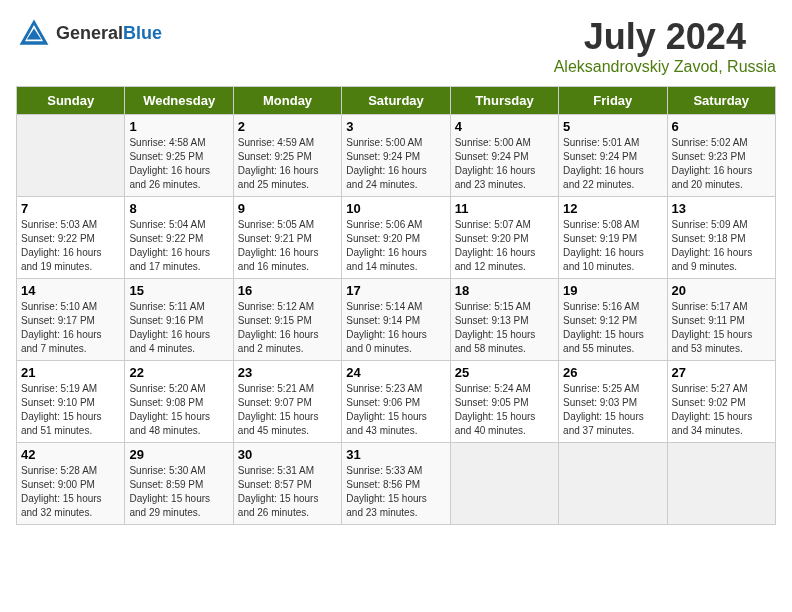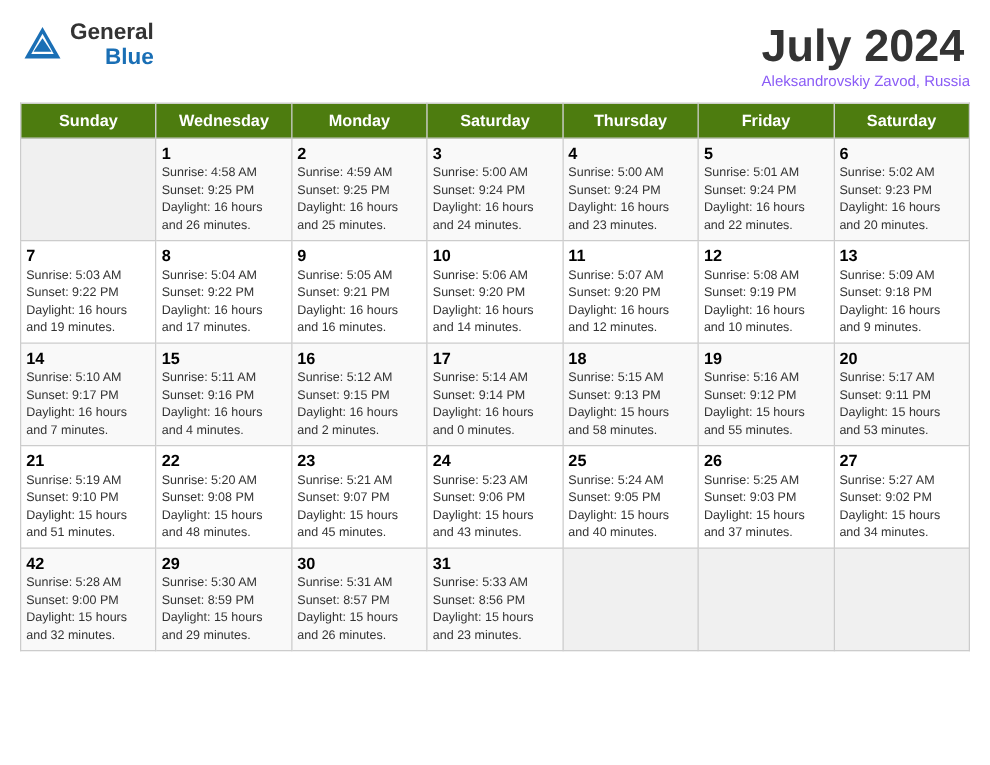--- a/index.html
+++ b/index.html
@@ -16,49 +16,49 @@
       align-items: flex-start;
       margin-bottom: 10px;
     }
     .logo {
       display: flex;
       align-items: center;
       gap: 4px;
     }
     .logo-text {
       display: flex;
-      flex-direction: column;
+      flex-direction: row;
       line-height: 1.1;
     }
     .logo-general {
       font-size: 18px;
       font-weight: bold;
       color: #333;
     }
     .logo-blue {
       font-size: 18px;
       font-weight: bold;
       color: #1a6fb5;
       text-align: right;
     }
     .logo-icon {
       width: 36px;
       height: 36px;
     }
     .title-block {
-      text-align: left;
+      text-align: center;
     }
     .main-title {
       font-size: 36px;
       font-weight: bold;
       color: #333;
     }
     .subtitle {
-      font-size: 12px;
-      color: #8b5cf6;
+      font-size: 16px;
+      color: #4d7c0f;
     }
     table {
       width: 100%;
       border-collapse: collapse;
       font-size: 11px;
     }
     thead tr th {
       background-color: #4d7c0f;
       color: #fff;
       padding: 6px 4px;

